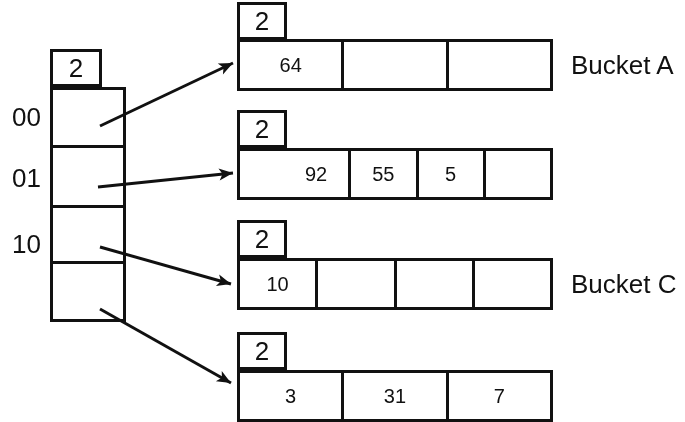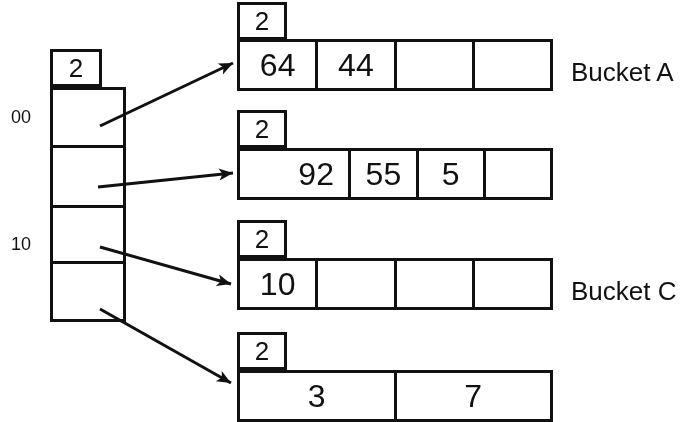--- a/index.html
+++ b/index.html
@@ -17,32 +17,31 @@
     left:50px;top:87px;width:76px;height:235px;
     display:flex;flex-direction:column;z-index:1;
   }
   .dir-cell{box-sizing:border-box;border-bottom:3px solid #111;}
   .dir-cell:nth-child(1){height:58px;}
   .dir-cell:nth-child(2){height:60px;}
   .dir-cell:nth-child(3){height:56px;}
   .dir-cell:nth-child(4){border-bottom:none;flex:1;}
   .dir-label{
     position:absolute;left:1px;width:40px;height:30px;line-height:30px;
-    font-size:18px;text-align:center;
+    font-size:26px;text-align:right;
   }
   .bucket-row{left:237px;width:316px;height:52px;display:flex;z-index:1;}
   .slot{
     box-sizing:border-box;flex:1 1 0;border-right:3px solid #111;
-    display:flex;align-items:center;justify-content:center;font-size:32px;line-height:1;
+    display:flex;align-items:center;justify-content:center;font-size:20px;line-height:1;
   }
   .slot:last-child{border-right:none;}
   .bucket-label{
     position:absolute;left:571px;height:30px;line-height:30px;font-size:26px;
     white-space:nowrap;
-    margin-top:7px;
   }
   .arrows{position:absolute;left:0;top:0;z-index:3;pointer-events:none;}
   .arrows line{stroke:#111;stroke-width:3;}
   .arrows .head{fill:#111;stroke:none;}
 </style>
 </head>
 <body>
 
 <div class="canvas">
 
@@ -51,28 +50,28 @@
   </div>
 
   <div class="box dir-column">
     <div class="dir-cell"></div>
     <div class="dir-cell"></div>
     <div class="dir-cell"></div>
     <div class="dir-cell"></div>
   </div>
 
   <div class="dir-label" style="top:102px;">00</div>
+  <div class="dir-label" style="top:163px;">01</div>
   <div class="dir-label" style="top:229px;">10</div>
 
   <div class="box depth-box bucket-depth" style="left:237px;top:2px;">
     <span>2</span>
   </div>
   <div class="box bucket-row" style="top:39px;">
     <div class="slot">64</div>
-    <div class="slot">44</div>
     <div class="slot"></div>
     <div class="slot"></div>
   </div>
   <div class="bucket-label" style="top:50px;">Bucket A</div>
 
   <div class="box depth-box bucket-depth" style="left:237px;top:110px;">
     <span>2</span>
   </div>
   <div class="box bucket-row" style="top:148px;padding-left:44px;">
     <div class="slot">92</div>
@@ -90,20 +89,21 @@
     <div class="slot"></div>
     <div class="slot"></div>
   </div>
   <div class="bucket-label" style="top:269px;">Bucket C</div>
 
   <div class="box depth-box bucket-depth" style="left:237px;top:332px;">
     <span>2</span>
   </div>
   <div class="box bucket-row" style="top:370px;">
     <div class="slot">3</div>
+    <div class="slot">31</div>
     <div class="slot">7</div>
   </div>
 
   <svg class="arrows" width="685" height="422" viewBox="0 0 685 422">
     <defs>
       <marker id="ah" markerUnits="userSpaceOnUse" markerWidth="18" markerHeight="14" refX="15" refY="7" orient="auto">
         <path class="head" d="M1,1 L15,7 L1,13 L4.5,7 Z"></path>
       </marker>
     </defs>
     <line x1="100" y1="126" x2="233" y2="63" marker-end="url(#ah)"></line>

